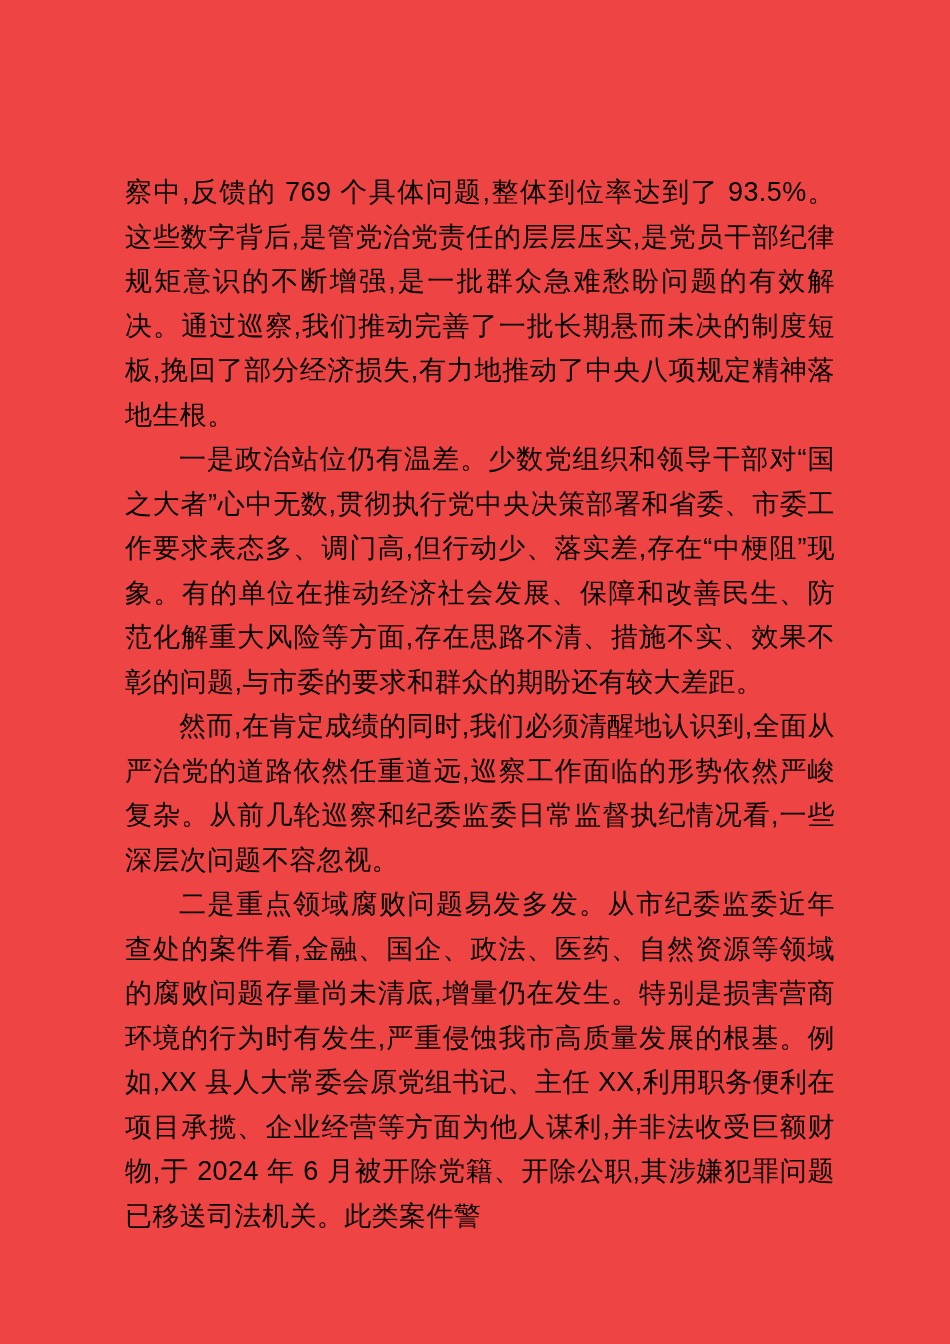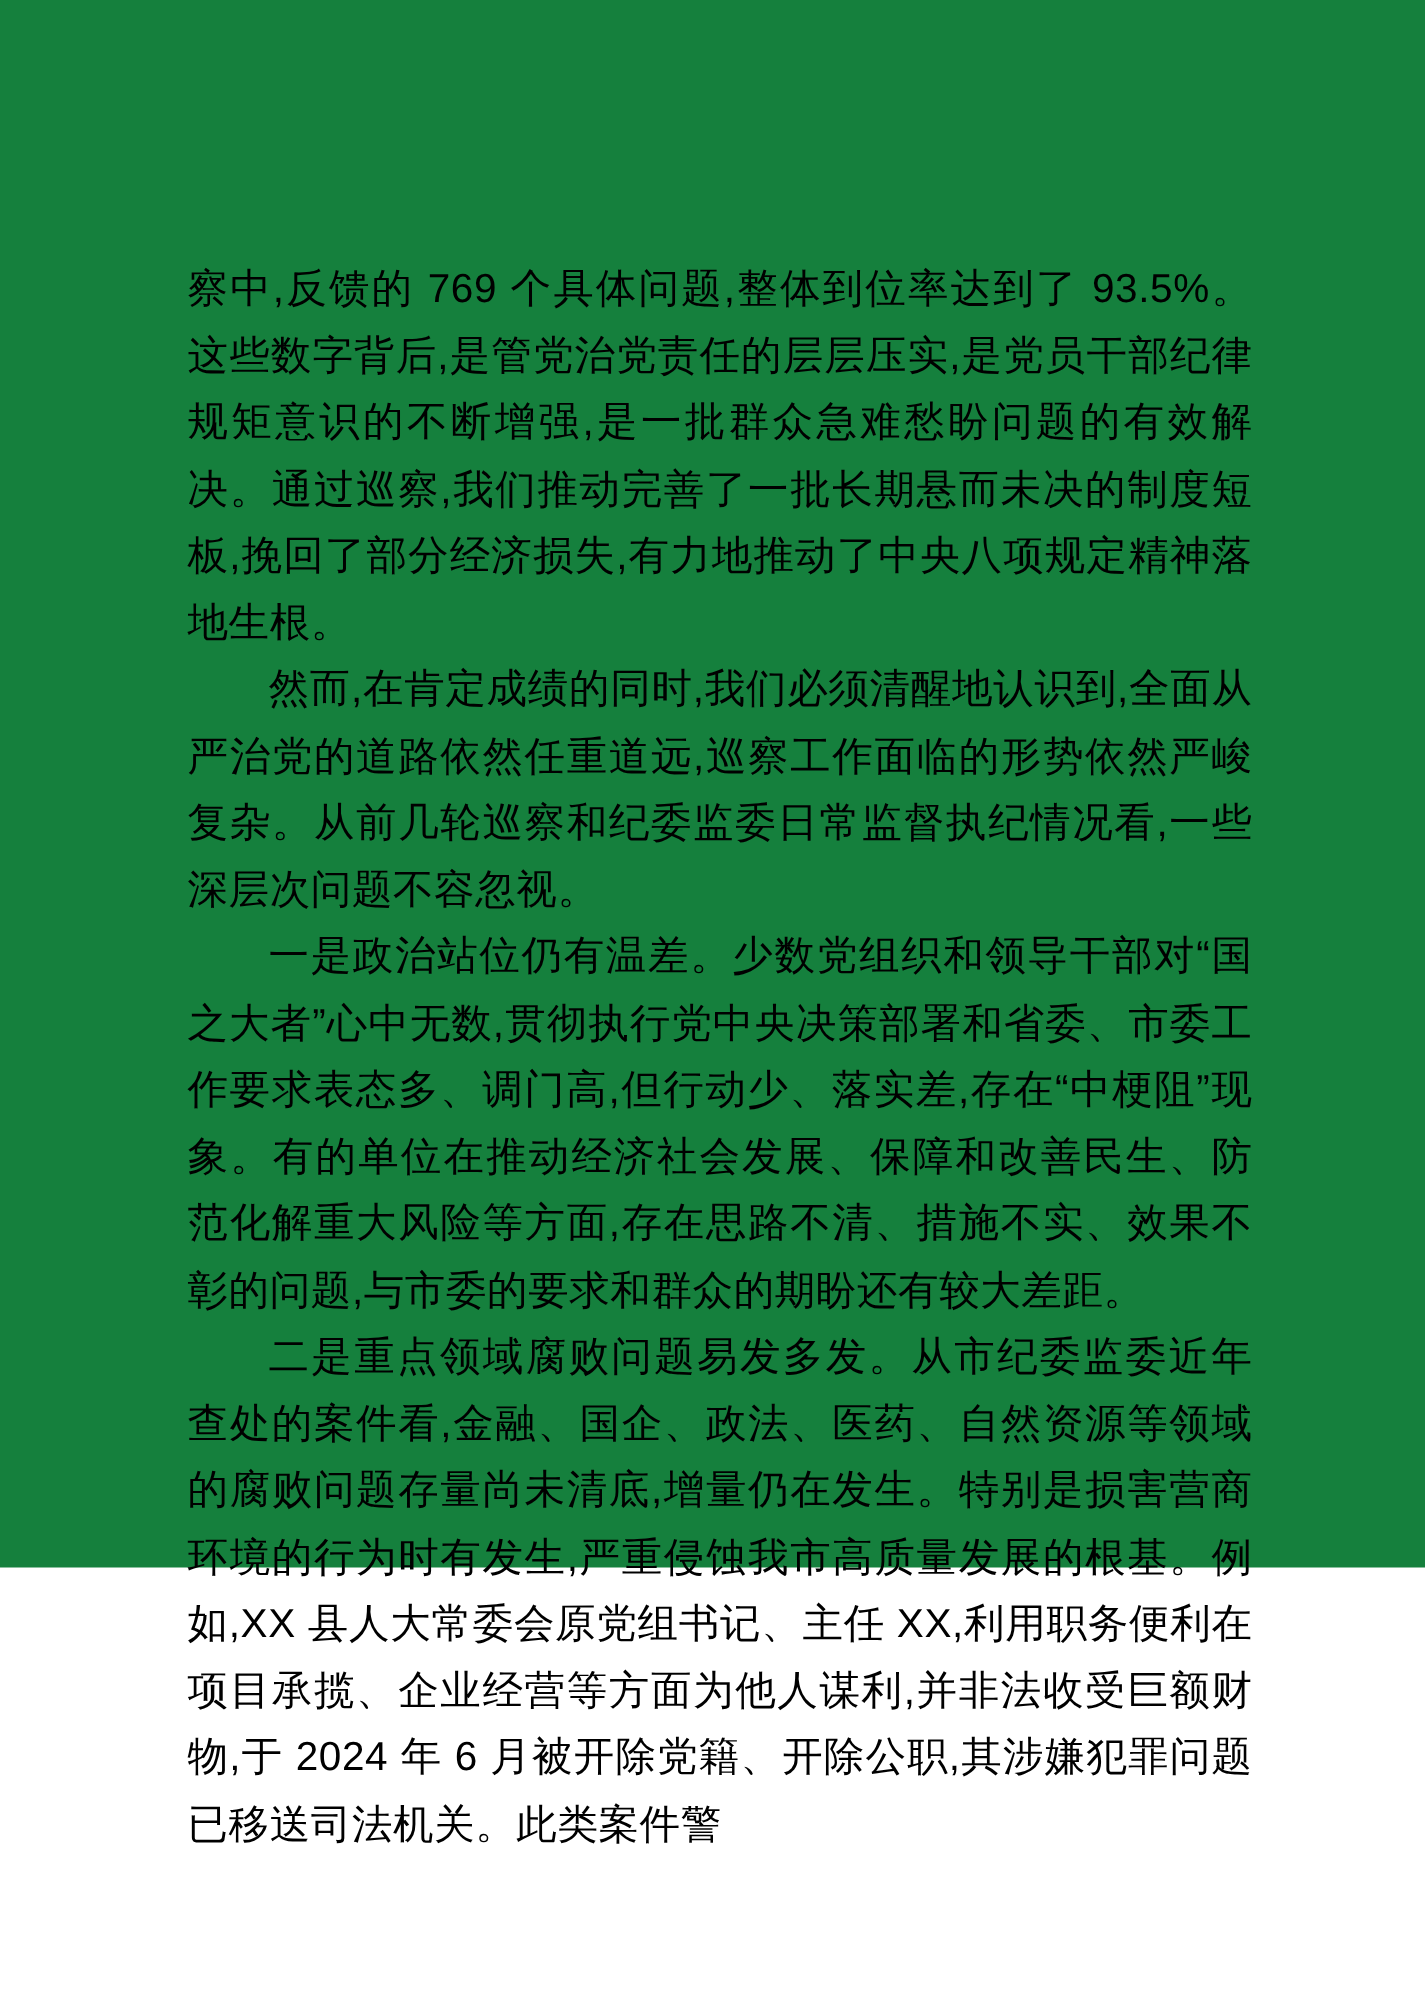--- a/index.html
+++ b/index.html
@@ -10,22 +10,22 @@
   body {
     width: 950px;
     height: 1344px;
     background: #ffffff;
     overflow: hidden;
     font-family: "Liberation Sans", "DejaVu Sans", sans-serif;
   }
   .page {
     position: relative;
     width: 950px;
-    height: 1045px;
-    background: #15803d;
+    height: 1344px;
+    background: #ef4444;
   }
   .doc-body {
     position: absolute;
     left: 125px;
     top: 170px;
     width: 710px;
     color: #000000;
   }
   .doc-body p {
     margin: 0;
@@ -40,17 +40,17 @@
   .doc-body p.indent {
     text-indent: 2em;
   }
 </style>
 </head>
 <body>
 
 <div class="page">
   <div class="doc-body">
     <p>察中,反馈的 769 个具体问题,整体到位率达到了 93.5%。这些数字背后,是管党治党责任的层层压实,是党员干部纪律规矩意识的不断增强,是一批群众急难愁盼问题的有效解决。通过巡察,我们推动完善了一批长期悬而未决的制度短板,挽回了部分经济损失,有力地推动了中央八项规定精神落地生根。</p>
+    <p class="indent">一是政治站位仍有温差。少数党组织和领导干部对“国之大者”心中无数,贯彻执行党中央决策部署和省委、市委工作要求表态多、调门高,但行动少、落实差,存在“中梗阻”现象。有的单位在推动经济社会发展、保障和改善民生、防范化解重大风险等方面,存在思路不清、措施不实、效果不彰的问题,与市委的要求和群众的期盼还有较大差距。</p>
     <p class="indent">然而,在肯定成绩的同时,我们必须清醒地认识到,全面从严治党的道路依然任重道远,巡察工作面临的形势依然严峻复杂。从前几轮巡察和纪委监委日常监督执纪情况看,一些深层次问题不容忽视。</p>
-    <p class="indent">一是政治站位仍有温差。少数党组织和领导干部对“国之大者”心中无数,贯彻执行党中央决策部署和省委、市委工作要求表态多、调门高,但行动少、落实差,存在“中梗阻”现象。有的单位在推动经济社会发展、保障和改善民生、防范化解重大风险等方面,存在思路不清、措施不实、效果不彰的问题,与市委的要求和群众的期盼还有较大差距。</p>
     <p class="indent">二是重点领域腐败问题易发多发。从市纪委监委近年查处的案件看,金融、国企、政法、医药、自然资源等领域的腐败问题存量尚未清底,增量仍在发生。特别是损害营商环境的行为时有发生,严重侵蚀我市高质量发展的根基。例如,XX 县人大常委会原党组书记、主任 XX,利用职务便利在项目承揽、企业经营等方面为他人谋利,并非法收受巨额财物,于 2024 年 6 月被开除党籍、开除公职,其涉嫌犯罪问题已移送司法机关。此类案件警</p>
   </div>
 </div>
 
 </body></html>

